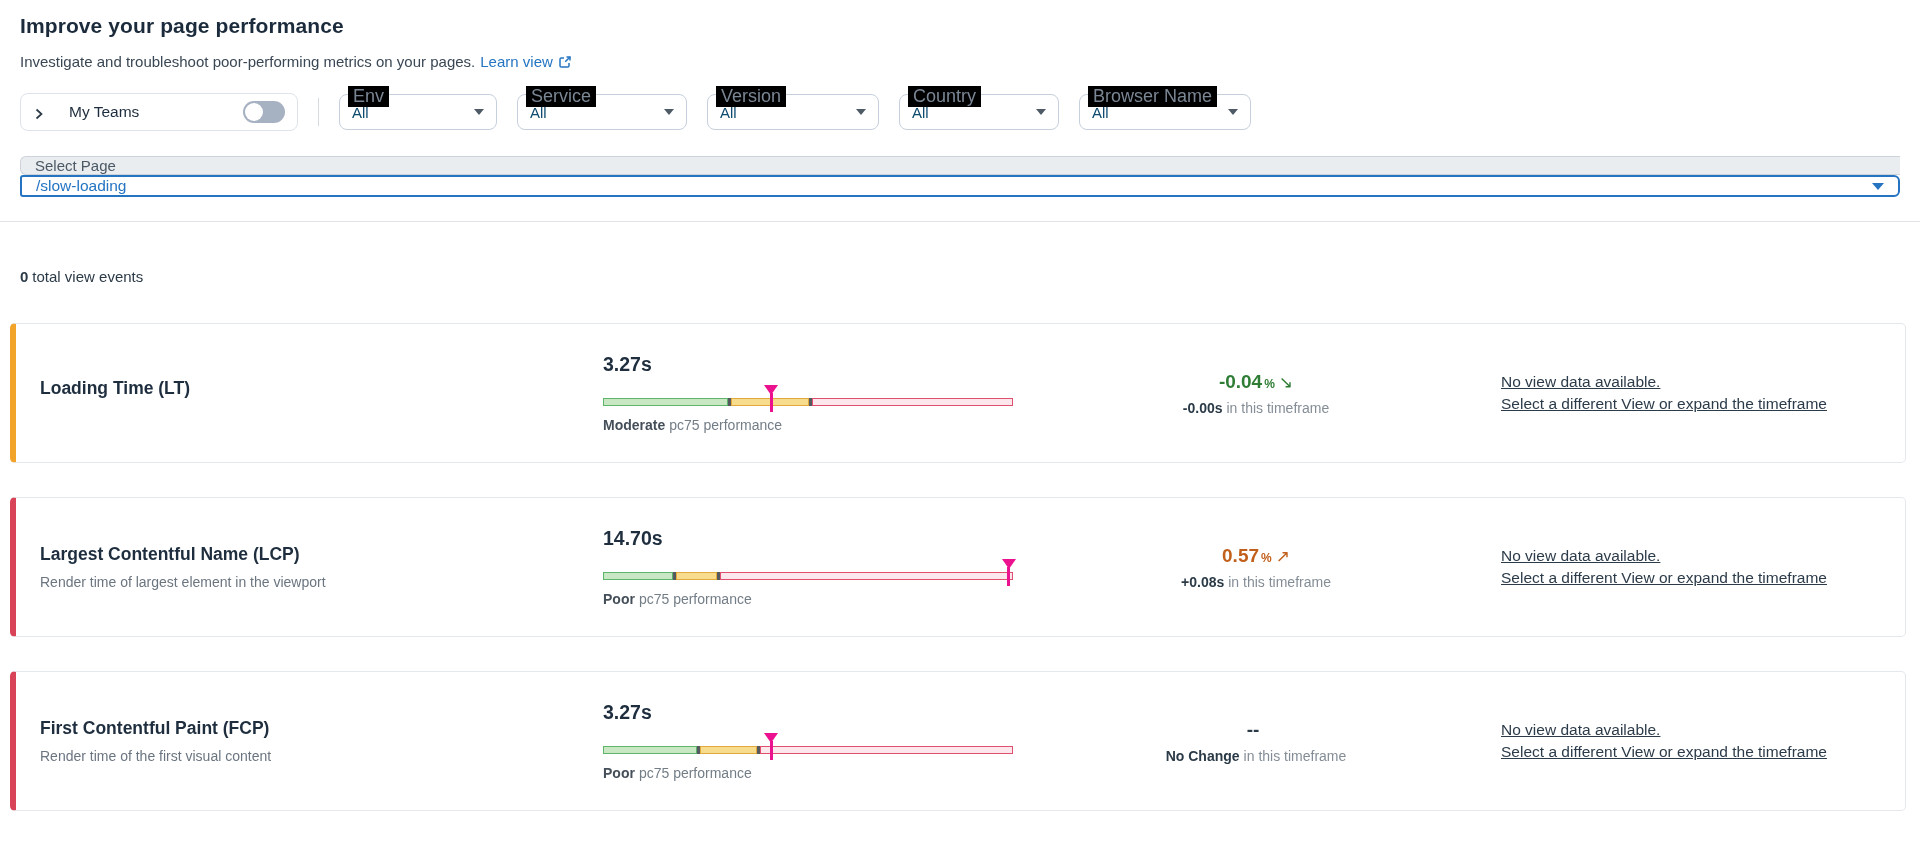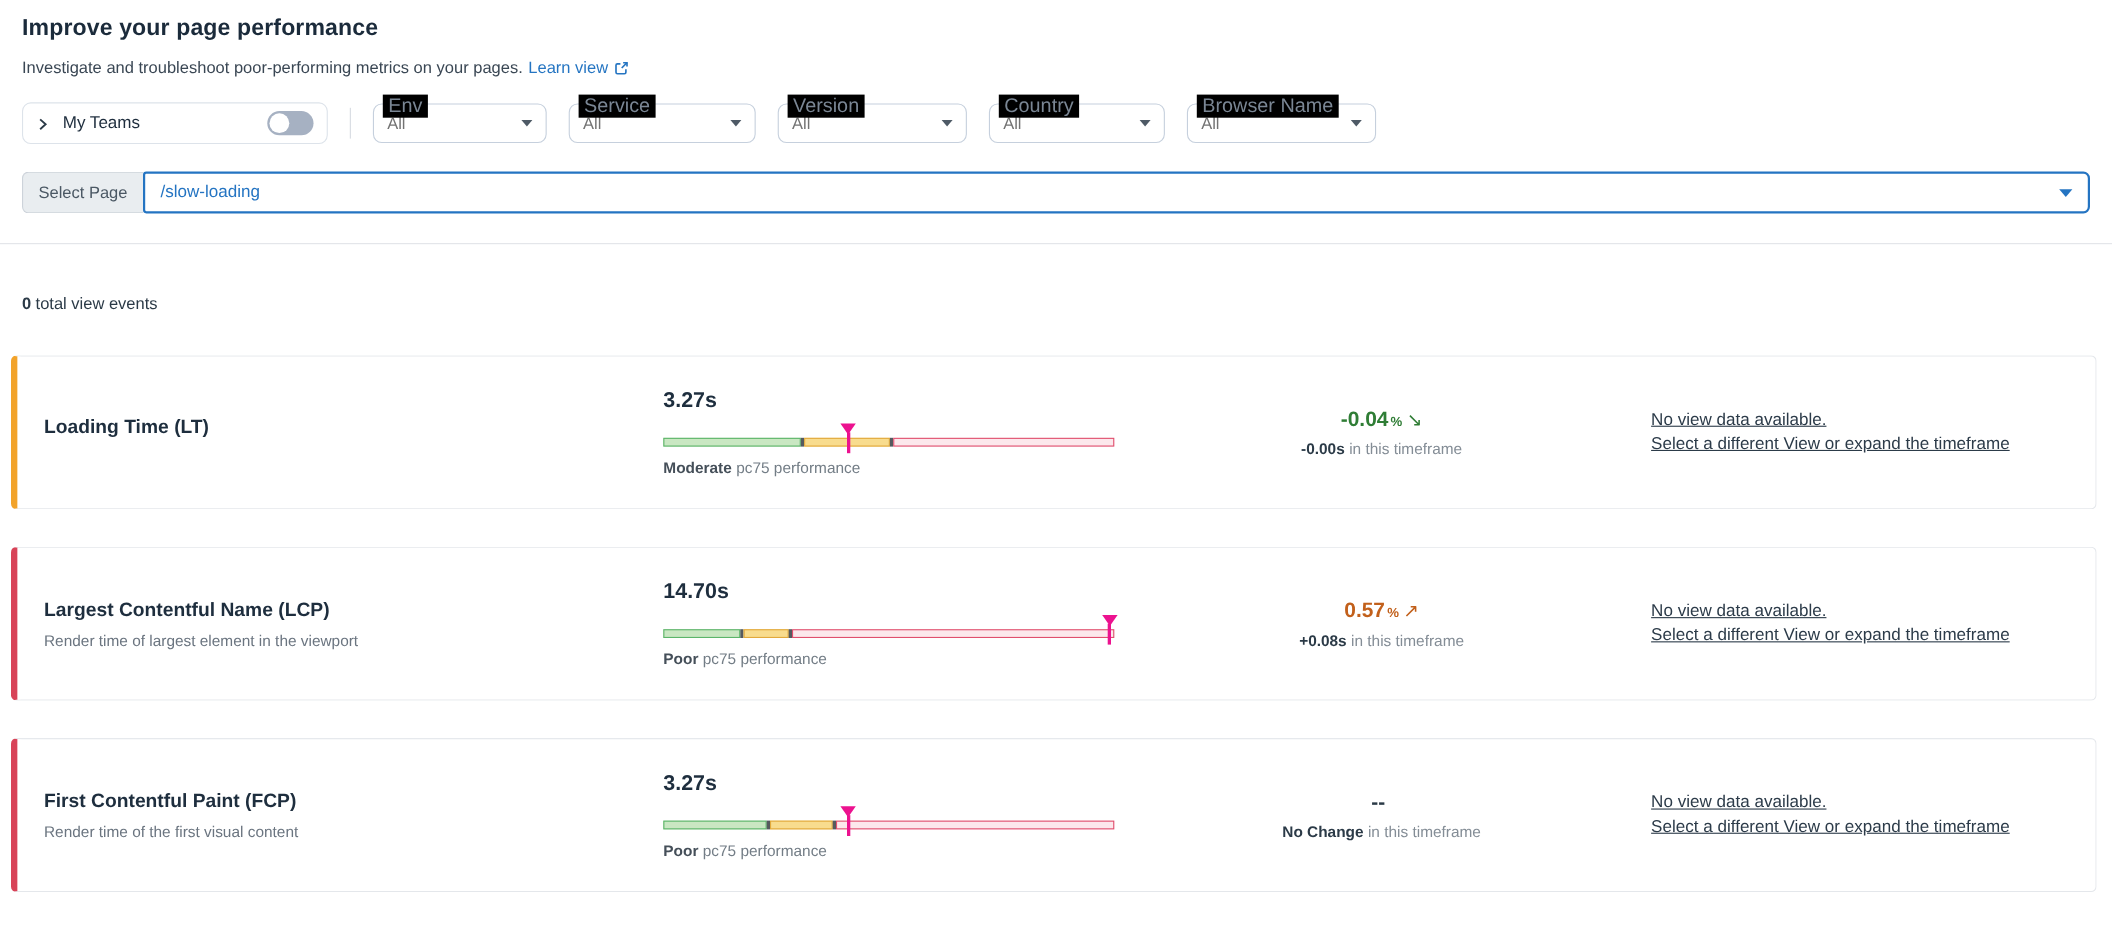--- a/index.html
+++ b/index.html
@@ -12,35 +12,35 @@
 
   
   .page-title { font-size: 21px; font-weight: 700; color: #1b2b3b; margin: 4px 0 15px; letter-spacing: .1px; }
   .subtitle { font-size: 15px; color: #3a4754; margin-bottom: 22px; display: flex; align-items: center; gap: 5px; }
   .learn-more { color: #2575c2; text-decoration: none; cursor: pointer; }
   .ext-icon { width: 14px; height: 14px; display: inline-block; }
 
   
   .filter-row { display: flex; align-items: center; gap: 20px; margin-bottom: 24px; height: 40px; }
   .my-teams { width: 278px; height: 38px; border: 1px solid #dde3ea; border-radius: 8px;
-              display: flex; align-items: center; gap: 12px; padding: 0 12px; cursor: pointer; background: #fff; }
+              display: flex; align-items: center; gap: 24px; padding: 0 12px; cursor: pointer; background: #fff; }
   .chev { width: 12px; height: 12px; flex: none; }
   .my-teams-label { font-size: 15.5px; color: #1e2d3d; font-weight: 500; }
   .toggle { margin-left: auto; width: 42px; height: 22px; border-radius: 11px; background: #a6b1c2; position: relative; flex: none; cursor: pointer; }
   .toggle .knob { position: absolute; left: 2px; top: 2px; width: 18px; height: 18px; border-radius: 50%; background: #fff; }
   .vdiv { width: 1px; height: 28px; background: #d6dbe1; flex: none; }
 
   .dropdown { position: relative; height: 36px; border: 1px solid #c6d0dd; border-radius: 8px;
               display: flex; align-items: center; padding: 0 12px; cursor: pointer; background: #fff; }
   .dd-label { position: absolute; top: -9px; left: 8px; background: #000000; padding: 0 5px; font-size: 18px; color: #7a8694; white-space: nowrap; }
-  .dd-value { font-size: 15px; color: #737373; }
+  .dd-value { font-size: 15px; color: #0c4a6e; }
   .caret { margin-left: auto; width: 0; height: 0; border-left: 5px solid transparent; border-right: 5px solid transparent; border-top: 6px solid #4e5a66; }
 
   
-  .select-page-row { display: flex; height: 38px; margin-bottom: 0; }
+  .select-page-row { display: flex; height: 38px; margin-bottom: 0; flex-direction: column; }
   .sp-label { background: #e9edf0; border: 1px solid #cdd3da; border-right: none; border-radius: 6px 0 0 6px;
               display: flex; align-items: center; padding: 0 14px; font-size: 15px; color: #4b5864; flex: none; }
   .sp-input { flex: 1; border: 2px solid #2474c2; border-radius: 3px 6px 6px 3px; display: flex; align-items: center;
               padding: 0 14px; background: #fff; cursor: pointer; }
   .sp-value { color: #2474c2; font-size: 15.5px; }
   .sp-caret { margin-left: auto; width: 0; height: 0; border-left: 6px solid transparent; border-right: 6px solid transparent; border-top: 7px solid #2474c2; }
 
   .hdivider { border: none; border-top: 1px solid #e1e4e8; margin: 27px -20px 0; }
 
   .events-count { font-size: 15px; color: #2b3a47; margin: 46px 0 38px; }

